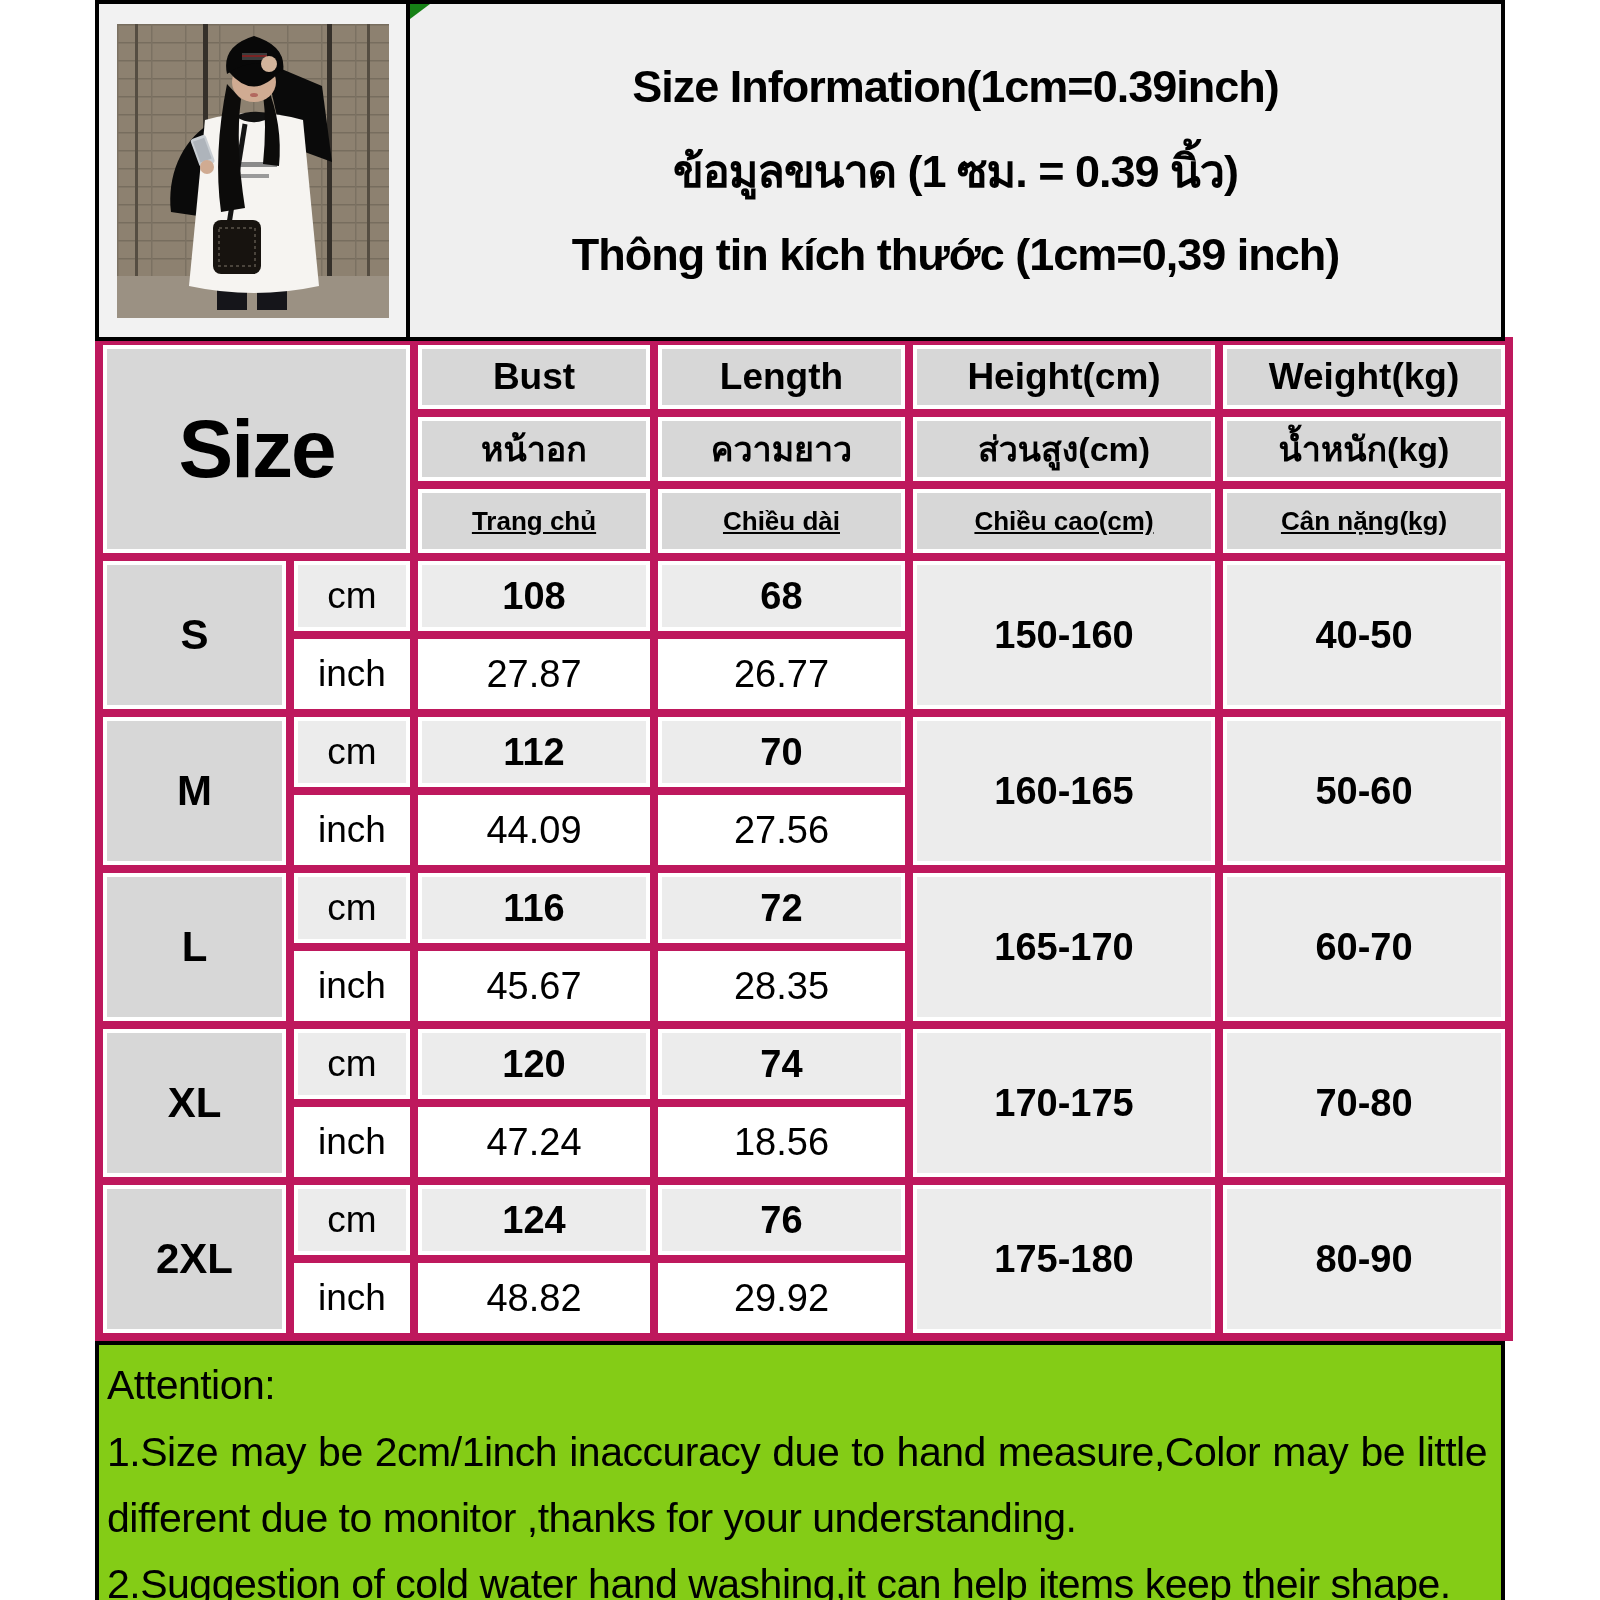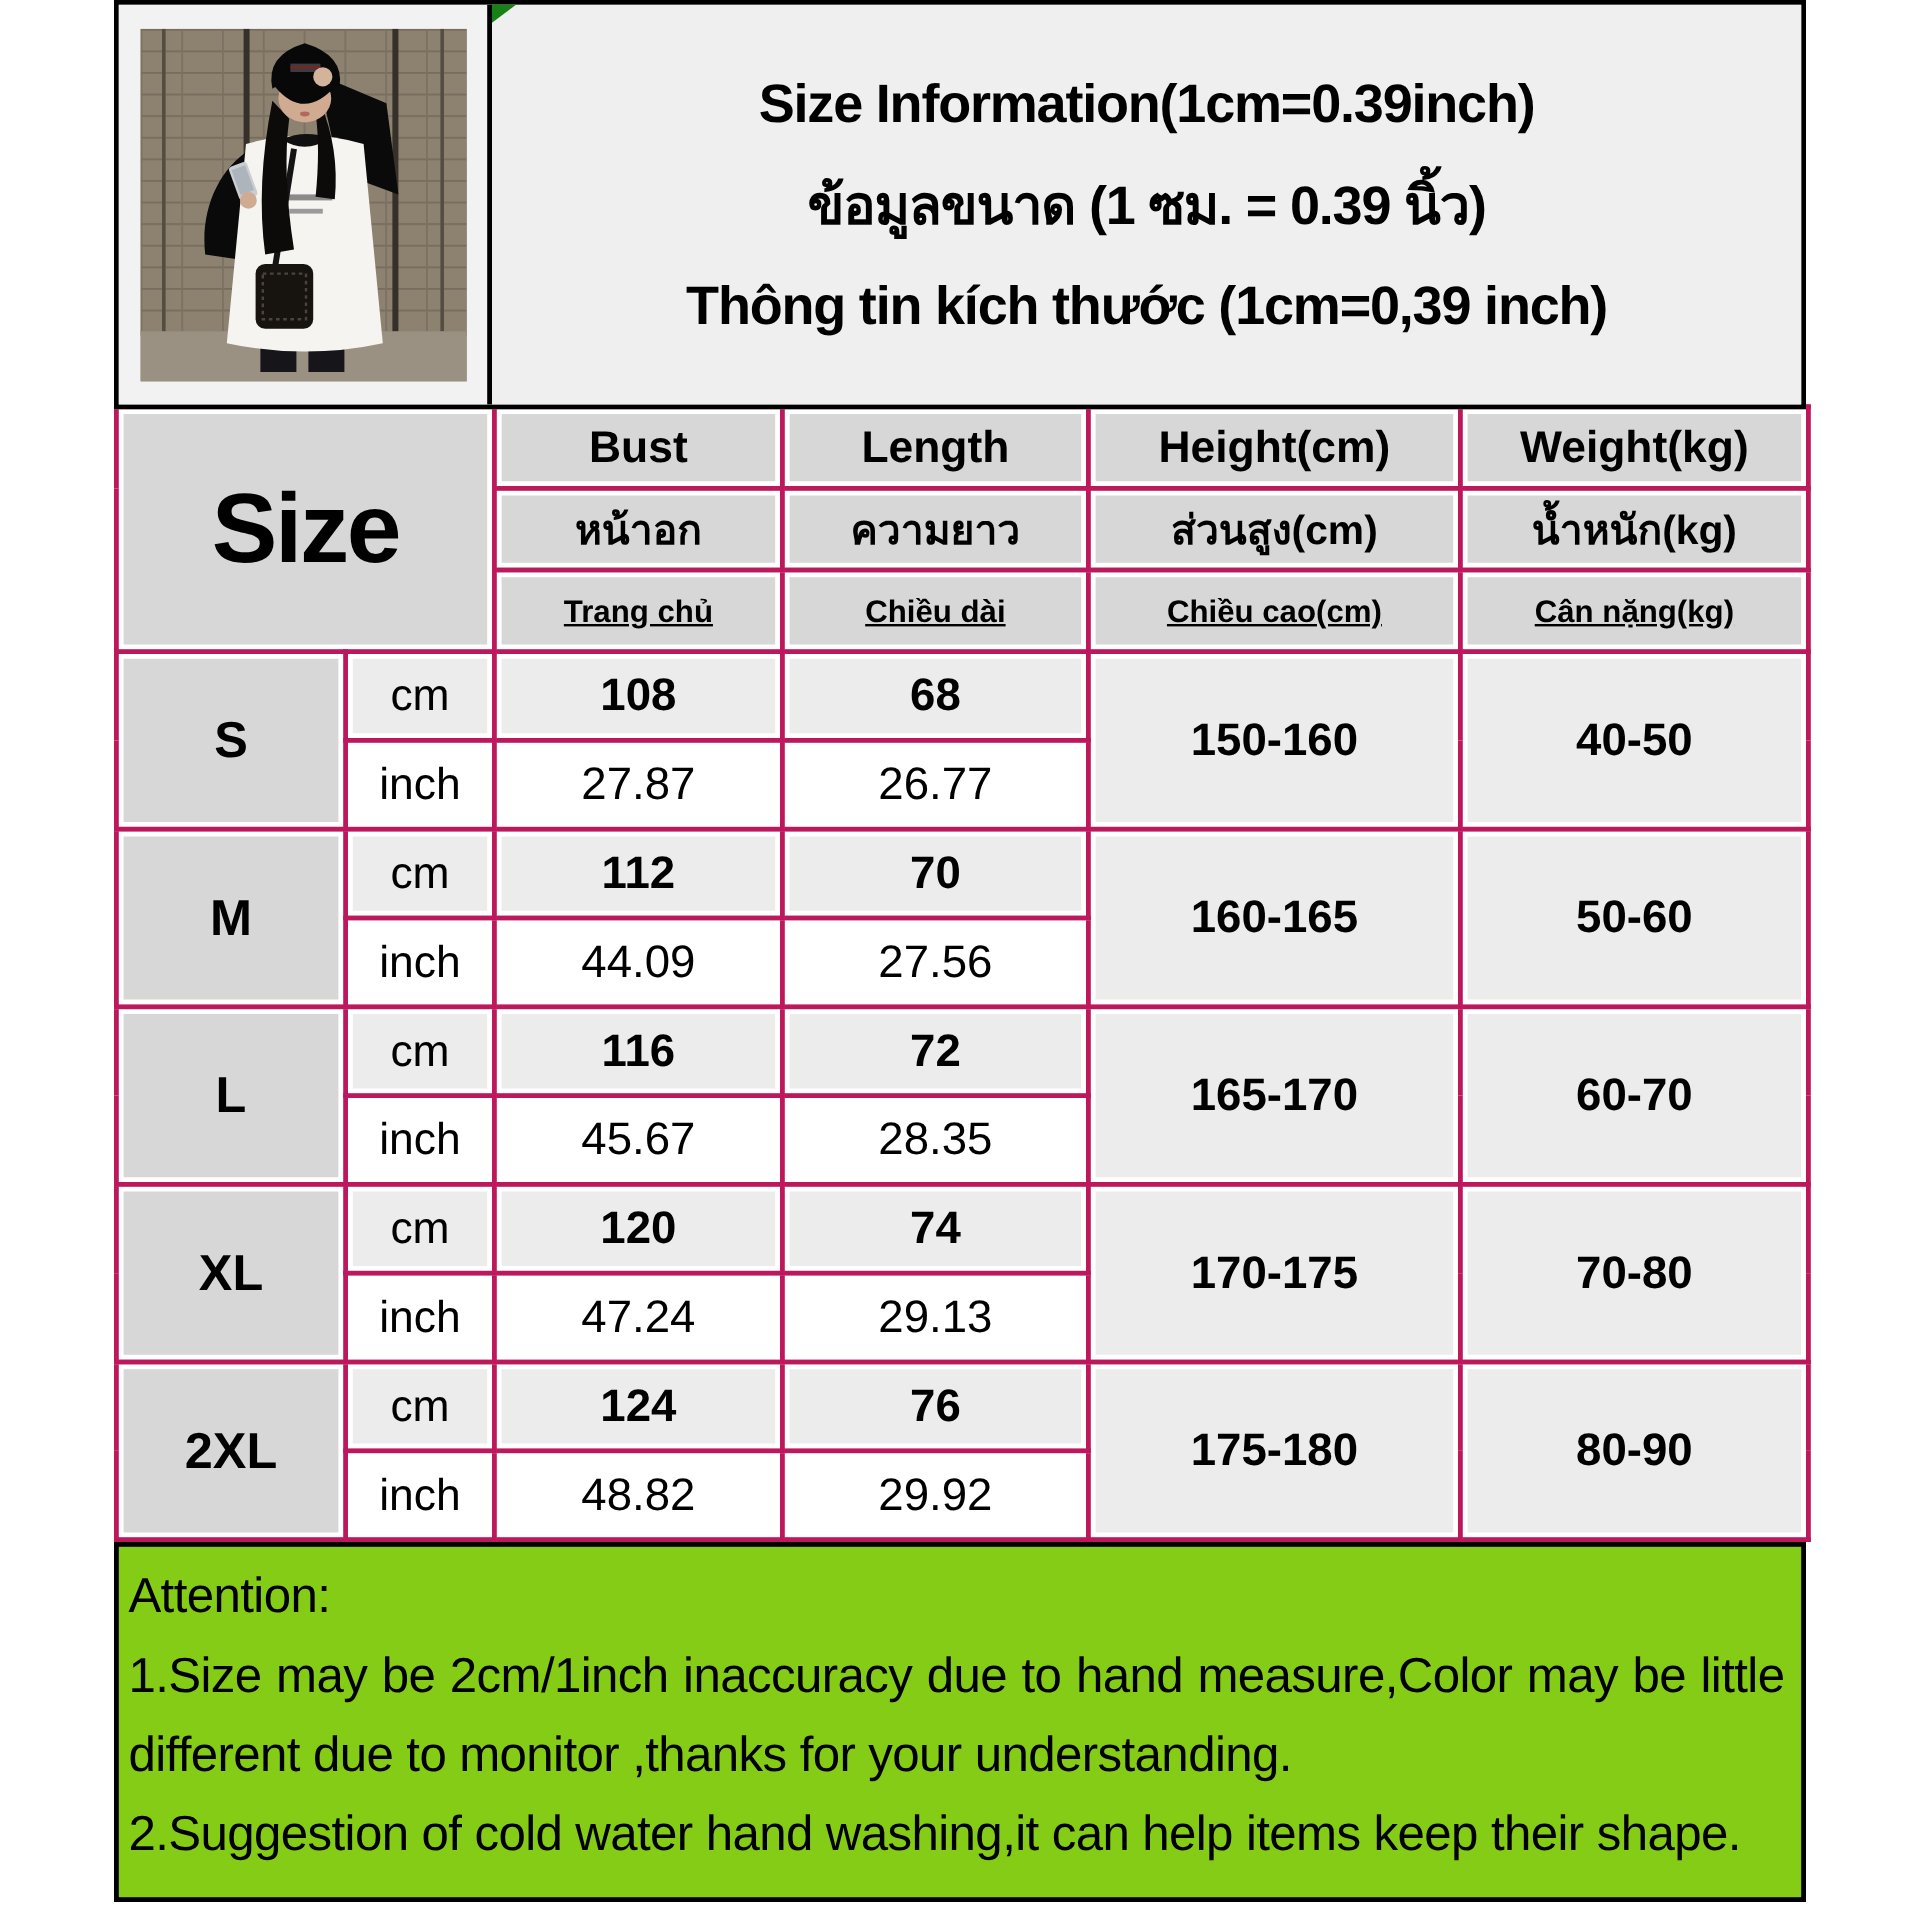--- a/index.html
+++ b/index.html
@@ -13,21 +13,21 @@
   .photo-cell{box-sizing:border-box;flex:0 0 311px;border-right:4px solid #000;background:#f2f2f2;
               display:flex;align-items:center;justify-content:center;}
   .title-cell{flex:1;display:flex;flex-direction:column;align-items:center;justify-content:center;
               gap:22px;background:#efefef;}
   .title-line{font-weight:bold;font-size:45px;letter-spacing:-1px;white-space:nowrap;}
   .green-corner{position:absolute;top:0;left:311px;width:0;height:0;
                 border-top:15px solid #168116;border-right:20px solid transparent;}
 
   
   table.size-table{border-collapse:collapse;table-layout:fixed;width:1410px;margin-top:-4px;}
-  .size-table td{border:4px solid #be185d;box-shadow:inset 0 0 0 4px #fff;text-align:center;
+  .size-table td{border:8px solid #be185d;box-shadow:inset 0 0 0 4px #fff;text-align:center;
                  vertical-align:middle;padding:0;overflow:hidden;}
   .cell-gray{background:#d7d7d7;}
   .cell-lgray{background:#ececec;}
   .cell-white{background:#ffffff;}
   tr.hrow td{height:64px;}
   tr.row-cm td, tr.row-inch td{height:70px;}
   .size-big{font-size:82px;font-weight:bold;letter-spacing:-2px;}
   .h-en{font-size:37px;font-weight:bold;}
   .h-th{font-size:34px;font-weight:bold;}
   .h-vi{font-size:26px;font-weight:bold;text-decoration:underline;}
@@ -178,21 +178,21 @@
         <td class="size-letter cell-gray" rowspan="2">XL</td>
         <td class="unit cell-lgray">cm</td>
         <td class="val-cm cell-lgray">120</td>
         <td class="val-cm cell-lgray">74</td>
         <td class="val-merged cell-lgray" rowspan="2">170-175</td>
         <td class="val-merged cell-lgray" rowspan="2">70-80</td>
       </tr>
       <tr class="row-inch">
         <td class="unit cell-white">inch</td>
         <td class="val-inch cell-white">47.24</td>
-        <td class="val-inch cell-white">29.13</td>
+        <td class="val-inch cell-white">18.56</td>
       </tr>
 
       <tr class="row-cm">
         <td class="size-letter cell-gray" rowspan="2">2XL</td>
         <td class="unit cell-lgray">cm</td>
         <td class="val-cm cell-lgray">124</td>
         <td class="val-cm cell-lgray">76</td>
         <td class="val-merged cell-lgray" rowspan="2">175-180</td>
         <td class="val-merged cell-lgray" rowspan="2">80-90</td>
       </tr>

